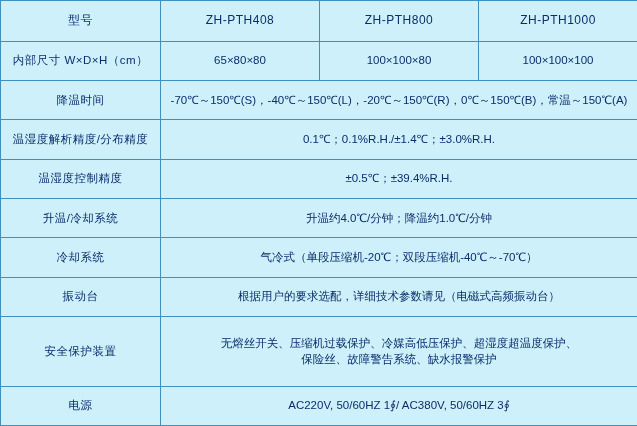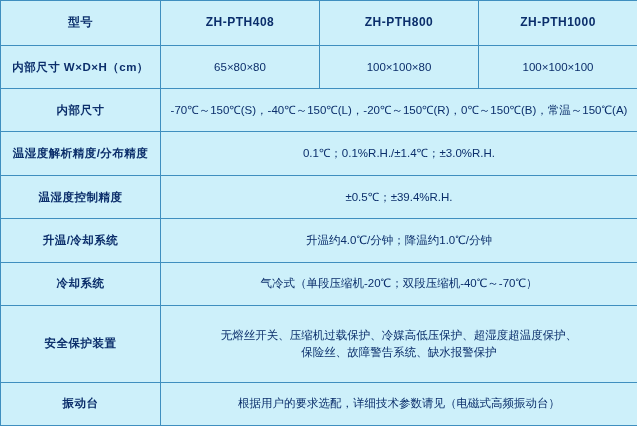--- a/index.html
+++ b/index.html
@@ -22,25 +22,25 @@
     border: 1px solid #3f8fbf;
     background: #cdf0fa;
     color: #0b2e6b;
     font-size: 11.5px;
     text-align: center;
     vertical-align: middle;
     padding: 2px 3px;
     line-height: 1.45;
   }
   #spec-table td.label {
-    font-weight: bold;
+    font-weight: normal;
     letter-spacing: 0.5px;
   }
   #spec-table tr.header td {
-    font-weight: bold;
+    font-weight: normal;
     font-size: 12px;
     letter-spacing: 0.5px;
   }
   .col-label { width: 160px; }
   .col-model { width: 159px; }
   .multi-line { white-space: pre-line; }
 </style>
 </head>
 <body>
 
@@ -58,42 +58,46 @@
         <td class="label">ZH-PTH800</td>
         <td class="label">ZH-PTH1000</td>
       </tr>
       <tr>
         <td class="label">内部尺寸 W×D×H（cm）</td>
         <td>65×80×80</td>
         <td>100×100×80</td>
         <td>100×100×100</td>
       </tr>
       <tr>
-        <td class="label">内部尺寸</td>
+        <td class="label">降温时间</td>
         <td colspan="3" class="multi-line">-70℃～150℃(S)，-40℃～150℃(L)，-20℃～150℃(R)，0℃～150℃(B)，常温～150℃(A)</td>
       </tr>
       <tr>
         <td class="label">温湿度解析精度/分布精度</td>
         <td colspan="3" class="multi-line">0.1℃；0.1%R.H./±1.4℃；±3.0%R.H.</td>
       </tr>
       <tr>
         <td class="label">温湿度控制精度</td>
         <td colspan="3" class="multi-line">±0.5℃；±39.4%R.H.</td>
       </tr>
       <tr>
         <td class="label">升温/冷却系统</td>
         <td colspan="3" class="multi-line">升温约4.0℃/分钟；降温约1.0℃/分钟</td>
       </tr>
       <tr>
         <td class="label">冷却系统</td>
         <td colspan="3" class="multi-line">气冷式（单段压缩机-20℃；双段压缩机-40℃～-70℃）</td>
       </tr>
       <tr>
+        <td class="label">振动台</td>
+        <td colspan="3" class="multi-line">根据用户的要求选配，详细技术参数请见（电磁式高频振动台）</td>
+      </tr>
+      <tr>
         <td class="label">安全保护装置</td>
         <td colspan="3" class="multi-line">无熔丝开关、压缩机过载保护、冷媒高低压保护、超湿度超温度保护、
 保险丝、故障警告系统、缺水报警保护</td>
       </tr>
       <tr>
-        <td class="label">振动台</td>
-        <td colspan="3" class="multi-line">根据用户的要求选配，详细技术参数请见（电磁式高频振动台）</td>
+        <td class="label">电源</td>
+        <td colspan="3" class="multi-line">AC220V, 50/60HZ 1∮/ AC380V, 50/60HZ 3∮</td>
       </tr>
     </tbody>
 </table>
 
 </body></html>

